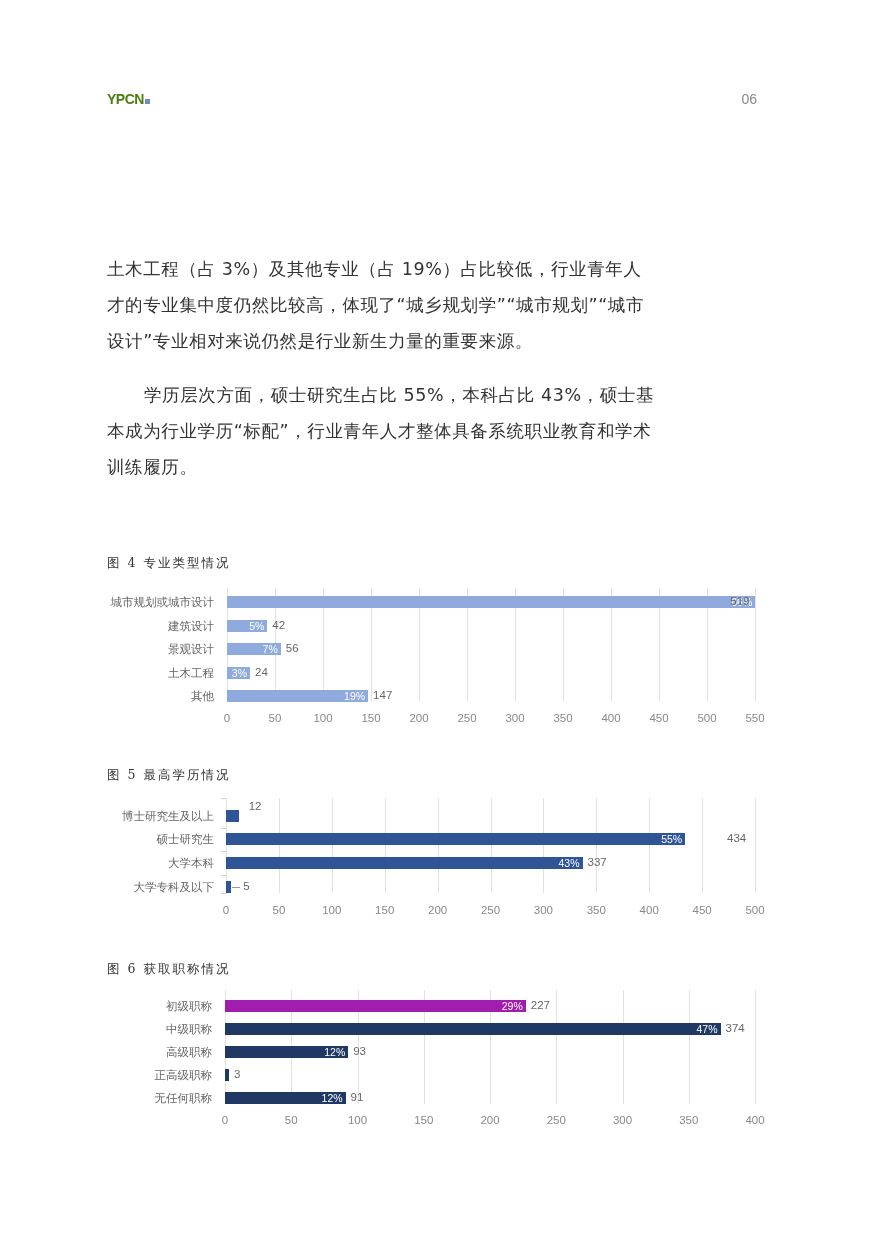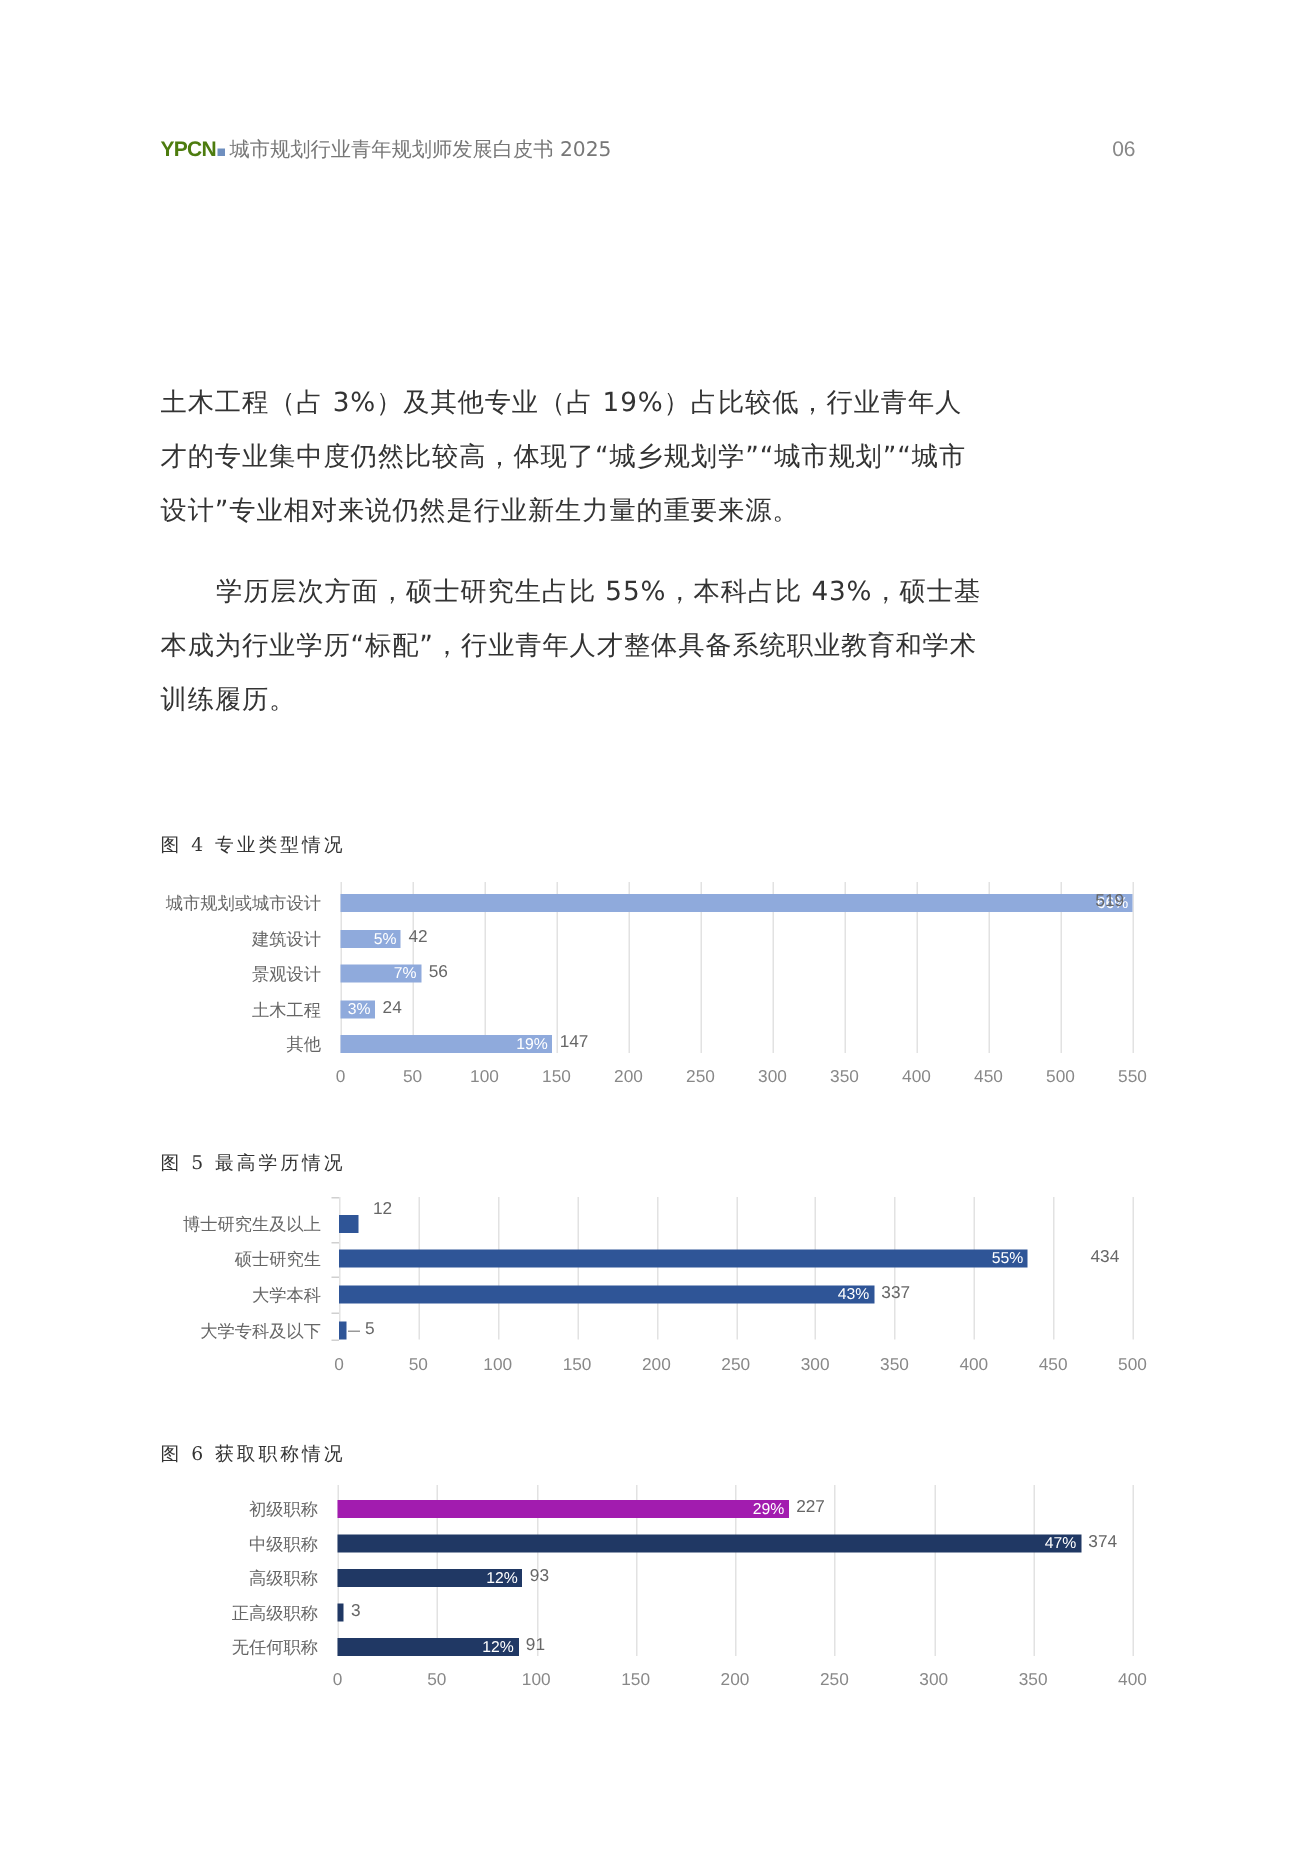--- a/index.html
+++ b/index.html
@@ -27,21 +27,20 @@
   .val-label { position: absolute; font-size: 11.5px; color: #666; font-family: "Liberation Sans", sans-serif; white-space: nowrap; }
   .tick-label { position: absolute; font-size: 11.5px; color: #888; font-family: "Liberation Sans", sans-serif; transform: translateX(-50%); white-space: nowrap; }
   .ytick { position: absolute; height: 1px; width: 5px; background: #d0d0d0; }
   .leader { position: absolute; height: 1px; background: #999; }
 </style>
 </head>
 <body>
 
 <div class="header">
   <span class="logo"><span>YPCN</span><span class="mark"></span></span>
-  <span class="htitle">城市规划行业青年规划师发展白皮书  2025</span>
   <span class="pagenum">06</span>
 </div>
 
 <div class="para p1">土木工程（占 3%）及其他专业（占 19%）占比较低，行业青年人才的专业集中度仍然比较高，体现了“城乡规划学”“城市规划”“城市设计”专业相对来说仍然是行业新生力量的重要来源。</div>
 <div class="para p2">学历层次方面，硕士研究生占比 55%，本科占比 43%，硕士基本成为行业学历“标配”，行业青年人才整体具备系统职业教育和学术训练履历。</div>
 
 <div class="fig-title" style="top:555px;">图 4  专业类型情况</div>
 <div class="fig-title" style="top:767px;">图 5  最高学历情况</div>
 <div class="fig-title" style="top:961px;">图 6  获取职称情况</div>
 

